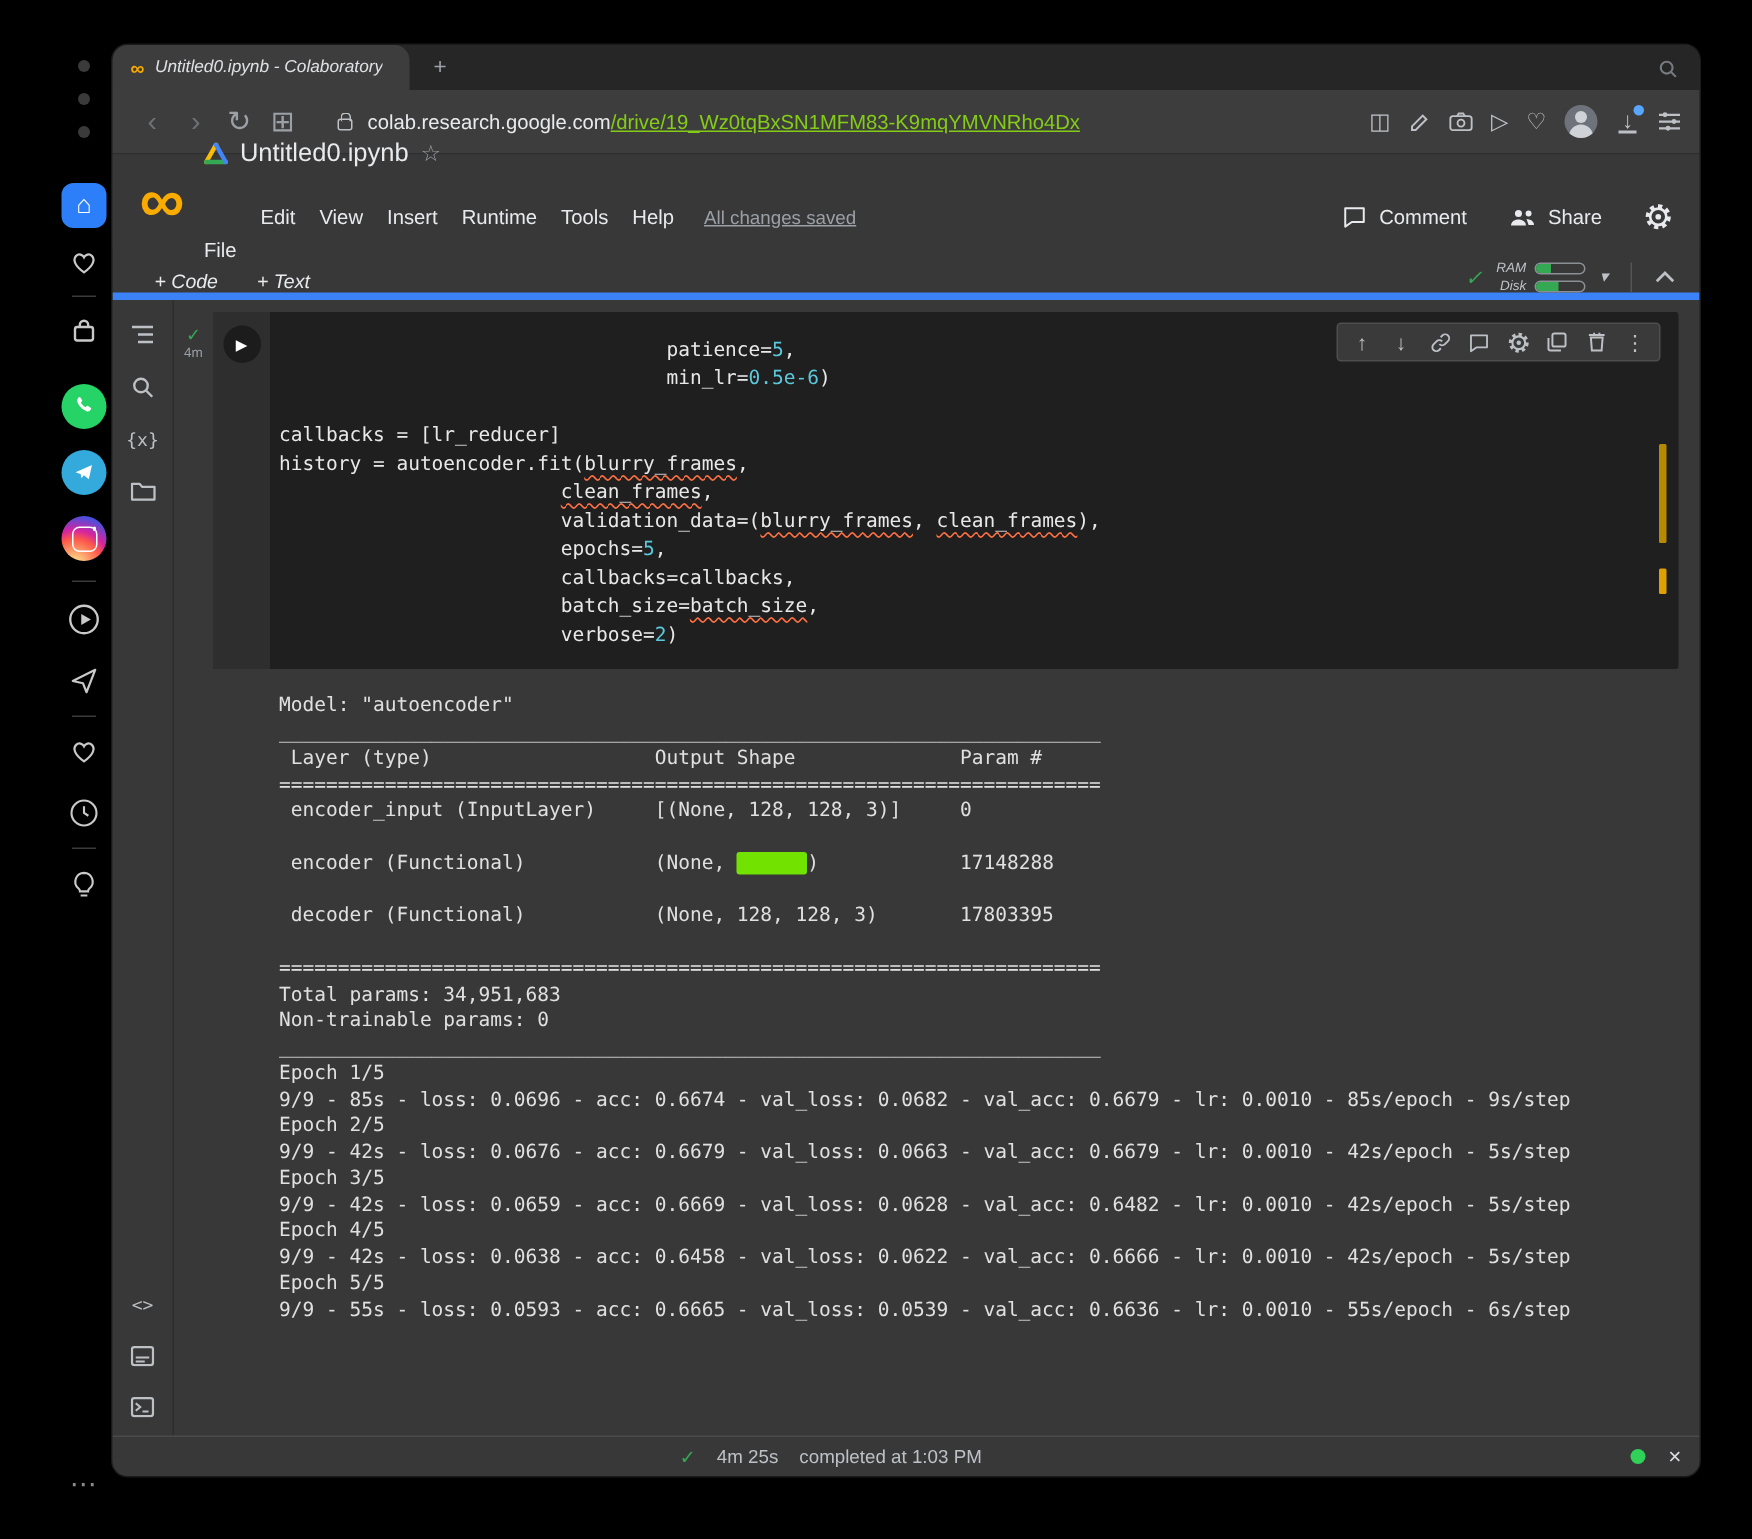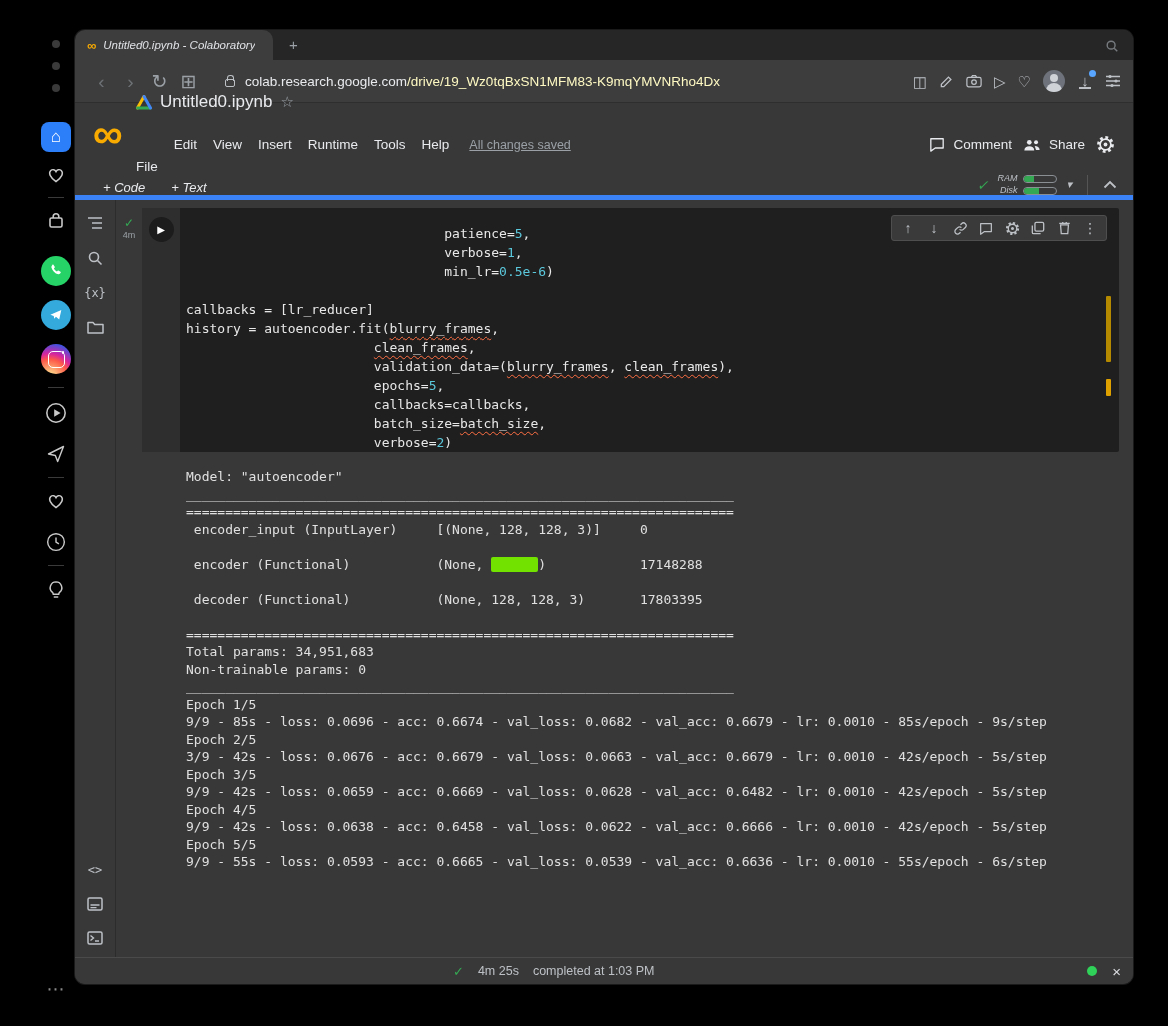--- a/index.html
+++ b/index.html
@@ -29,42 +29,42 @@
   .tab-title{font-size:11.5px;color:#dfe1e5;white-space:nowrap;overflow:hidden;font-style:italic;}
   .newtab{color:#9aa0a6;font-size:15px;margin:0 0 7px 16px;}
   .tab-search{margin-left:auto;margin-right:14px;margin-bottom:7px;opacity:.7;}
 
   .addressbar{height:43px;background:#3d3d3d;display:flex;align-items:center;padding:0 12px;flex:none;border-bottom:1px solid #2e2e2e;}
   .nav{color:#9aa0a6;font-size:19px;width:29px;text-align:center;line-height:1;}
   .nav.dim{color:#6e7276;}
   .lock{width:10px;height:8px;border:1.5px solid #bdc1c6;border-radius:2px;position:relative;margin:3px 0 0 22px;flex:none;}
   .lock::before{content:"";position:absolute;left:1px;top:-5px;width:5px;height:5px;border:1.5px solid #bdc1c6;border-bottom:none;border-radius:3px 3px 0 0;}
   .url{font-size:13.5px;color:#e8eaed;margin-left:10px;white-space:nowrap;}
-  .url .path{color:#fef9c3;}
+  .url .path{color:#84cc16;text-decoration:underline;}
   .addr-right{margin-left:auto;display:flex;align-items:center;gap:12px;color:#bdc1c6;}
   .glyph-ico{font-size:15px;color:#bdc1c6;line-height:1;}
   .avatar{width:22px;height:22px;border-radius:50%;background:#6e737b;position:relative;overflow:hidden;}
   .avatar::before{content:"";position:absolute;left:7px;top:4px;width:8px;height:8px;border-radius:50%;background:#cfd3d8;}
   .avatar::after{content:"";position:absolute;left:3px;top:13px;width:16px;height:10px;border-radius:8px 8px 0 0;background:#cfd3d8;}
   .dlwrap{position:relative;display:flex;flex-direction:column;align-items:center;width:16px;}
   .dl-bar{width:12px;height:2px;background:#bdc1c6;margin-top:-1px;}
   .dl-dot{position:absolute;top:-3px;right:-3px;width:7px;height:7px;border-radius:50%;background:#58a6ff;}
 
   
   .colab-header{height:62px;display:flex;align-items:center;padding:0 18px;background:#383838;flex:none;}
   .logo{font-size:42px;color:#f9ab00;font-weight:bold;line-height:.8;margin-right:13px;}
   .header-mid{display:flex;flex-direction:column;gap:1px;}
   .title-row{display:flex;align-items:center;gap:8px;}
   .nb-title{font-size:17px;color:#e8eaed;}
   .star{color:#9aa0a6;font-size:15px;}
   .menu-row{display:flex;align-items:center;font-size:13.5px;color:#e8eaed;}
   .menu-item{padding:2px 8px;}
   .menu-item:first-child{padding-left:0;margin-top:44px;}
   .saved{color:#9aa0a6;font-size:12.5px;text-decoration:underline;margin-left:12px;}
-  .header-right{margin-left:auto;display:flex;align-items:center;gap:11px;color:#e8eaed;font-size:13.5px;margin-top:21px;}
+  .header-right{margin-left:auto;display:flex;align-items:center;gap:28px;color:#e8eaed;font-size:13.5px;margin-top:21px;}
   .hbtn{display:flex;align-items:center;gap:8px;}
 
   
   .nb-toolbar{height:35px;display:flex;align-items:flex-end;padding:0 16px 0 28px;border-bottom:5px solid #3b82f6;flex:none;font-style:italic;}
   .addbtn{display:flex;align-items:center;gap:7px;color:#e8eaed;font-size:13px;margin-right:26px;}
   .tb-right{margin-left:auto;display:flex;align-items:center;gap:9px;}
   .tb-check{color:#34a853;font-size:14px;}
   .resbars{display:grid;grid-template-columns:auto 34px;gap:3px 6px;align-items:center;}
   .res-label{font-size:9px;color:#bdc1c6;text-align:right;line-height:1;}
   .res-bar{height:8px;border:1px solid #8a8f94;border-radius:4px;position:relative;overflow:hidden;}
@@ -359,21 +359,20 @@
             <span class="exec-check">✓</span>
             <span class="exec-time">4m</span>
           </div>
           <div class="cell">
             <div class="gutter">
               <div class="runbtn">▶</div>
             </div>
             <div class="code">
               <div>
                   <div class="tline"><span class="tk-p">                                 patience=</span><span class="tk-n">5</span><span class="tk-p">,</span></div>
-                  <div class="tline"><span class="tk-p">                                 verbose=</span><span class="tk-n">1</span><span class="tk-p">,</span></div>
                   <div class="tline"><span class="tk-p">                                 min_lr=</span><span class="tk-n">0.5e-6</span><span class="tk-p">)</span></div>
                   <div class="tline">&nbsp;</div>
                   <div class="tline"><span class="tk-p">callbacks = [lr_reducer]</span></div>
                   <div class="tline"><span class="tk-p">history = autoencoder.fit(</span><span class="tk-w">blurry_frames</span><span class="tk-p">,</span></div>
                   <div class="tline"><span class="tk-p">                        </span><span class="tk-w">clean_frames</span><span class="tk-p">,</span></div>
                   <div class="tline"><span class="tk-p">                        validation_data=(</span><span class="tk-w">blurry_frames</span><span class="tk-p">, </span><span class="tk-w">clean_frames</span><span class="tk-p">),</span></div>
                   <div class="tline"><span class="tk-p">                        epochs=</span><span class="tk-n">5</span><span class="tk-p">,</span></div>
                   <div class="tline"><span class="tk-p">                        callbacks=callbacks,</span></div>
                   <div class="tline"><span class="tk-p">                        batch_size=</span><span class="tk-w">batch_size</span><span class="tk-p">,</span></div>
                   <div class="tline"><span class="tk-p">                        verbose=</span><span class="tk-n">2</span><span class="tk-p">)</span></div>
@@ -418,35 +417,36 @@
             </div>
             <div class="marker m1"></div>
             <div class="marker m2"></div>
           </div>
         </div>
 
         <div class="output">
           <div>
               <div class="oline"><span class="tk-p">Model: "autoencoder"</span></div>
               <div class="oline"><span class="tk-p">______________________________________________________________________</span></div>
+              <div class="oline"><span class="tk-p"> Layer (type)                   Output Shape              Param #</span></div>
               <div class="oline"><span class="tk-p">======================================================================</span></div>
               <div class="oline"><span class="tk-p"> encoder_input (InputLayer)     [(None, 128, 128, 3)]     0</span></div>
               <div class="oline">&nbsp;</div>
               <div class="oline"><span class="tk-p"> encoder (Functional)           (None, </span><span class="tk-g">      </span><span class="tk-p">)            17148288</span></div>
               <div class="oline">&nbsp;</div>
               <div class="oline"><span class="tk-p"> decoder (Functional)           (None, 128, 128, 3)       17803395</span></div>
               <div class="oline">&nbsp;</div>
               <div class="oline"><span class="tk-p">======================================================================</span></div>
               <div class="oline"><span class="tk-p">Total params: 34,951,683</span></div>
               <div class="oline"><span class="tk-p">Non-trainable params: 0</span></div>
               <div class="oline"><span class="tk-p">______________________________________________________________________</span></div>
               <div class="oline"><span class="tk-p">Epoch 1/5</span></div>
               <div class="oline"><span class="tk-p">9/9 - 85s - loss: 0.0696 - acc: 0.6674 - val_loss: 0.0682 - val_acc: 0.6679 - lr: 0.0010 - 85s/epoch - 9s/step</span></div>
               <div class="oline"><span class="tk-p">Epoch 2/5</span></div>
-              <div class="oline"><span class="tk-p">3/9 - 42s - loss: 0.0676 - acc: 0.6679 - val_loss: 0.0663 - val_acc: 0.6679 - lr: 0.0010 - 42s/epoch - 5s/step</span></div>
+              <div class="oline"><span class="tk-p">9/9 - 42s - loss: 0.0676 - acc: 0.6679 - val_loss: 0.0663 - val_acc: 0.6679 - lr: 0.0010 - 42s/epoch - 5s/step</span></div>
               <div class="oline"><span class="tk-p">Epoch 3/5</span></div>
               <div class="oline"><span class="tk-p">9/9 - 42s - loss: 0.0659 - acc: 0.6669 - val_loss: 0.0628 - val_acc: 0.6482 - lr: 0.0010 - 42s/epoch - 5s/step</span></div>
               <div class="oline"><span class="tk-p">Epoch 4/5</span></div>
               <div class="oline"><span class="tk-p">9/9 - 42s - loss: 0.0638 - acc: 0.6458 - val_loss: 0.0622 - val_acc: 0.6666 - lr: 0.0010 - 42s/epoch - 5s/step</span></div>
               <div class="oline"><span class="tk-p">Epoch 5/5</span></div>
               <div class="oline"><span class="tk-p">9/9 - 55s - loss: 0.0593 - acc: 0.6665 - val_loss: 0.0539 - val_acc: 0.6636 - lr: 0.0010 - 55s/epoch - 6s/step</span></div>
             </div>
         </div>
       </div>
     </div>

